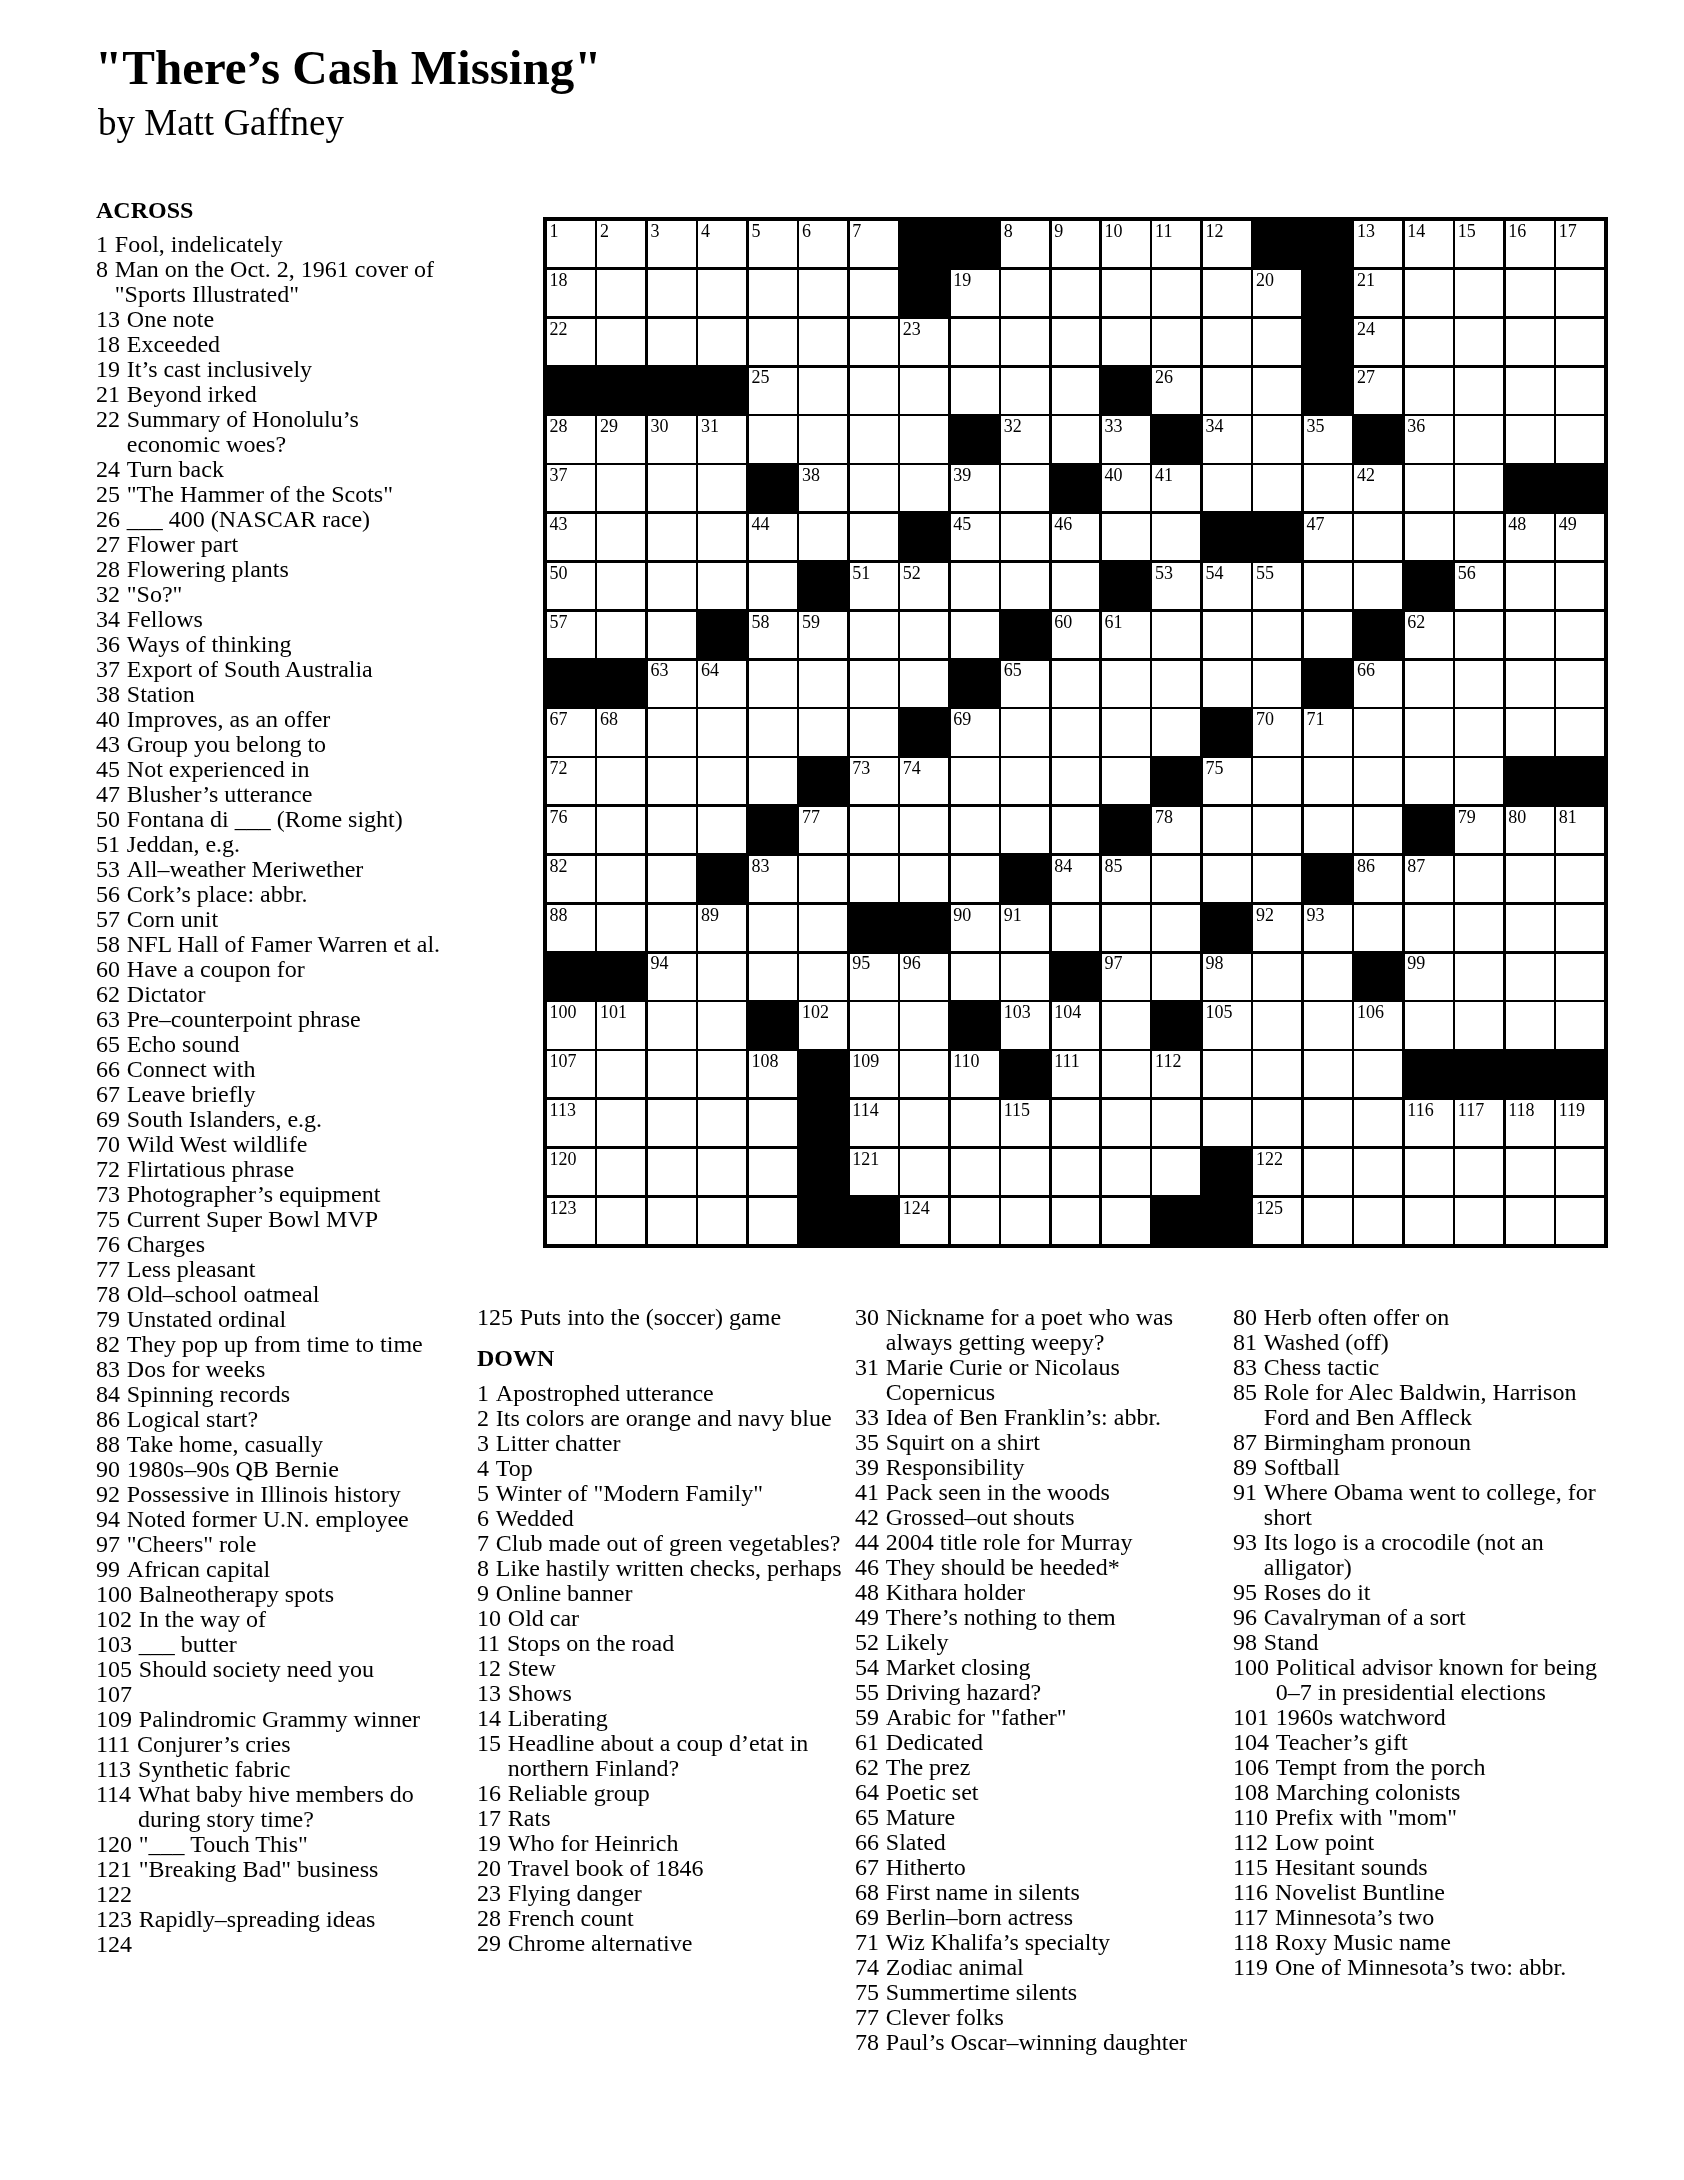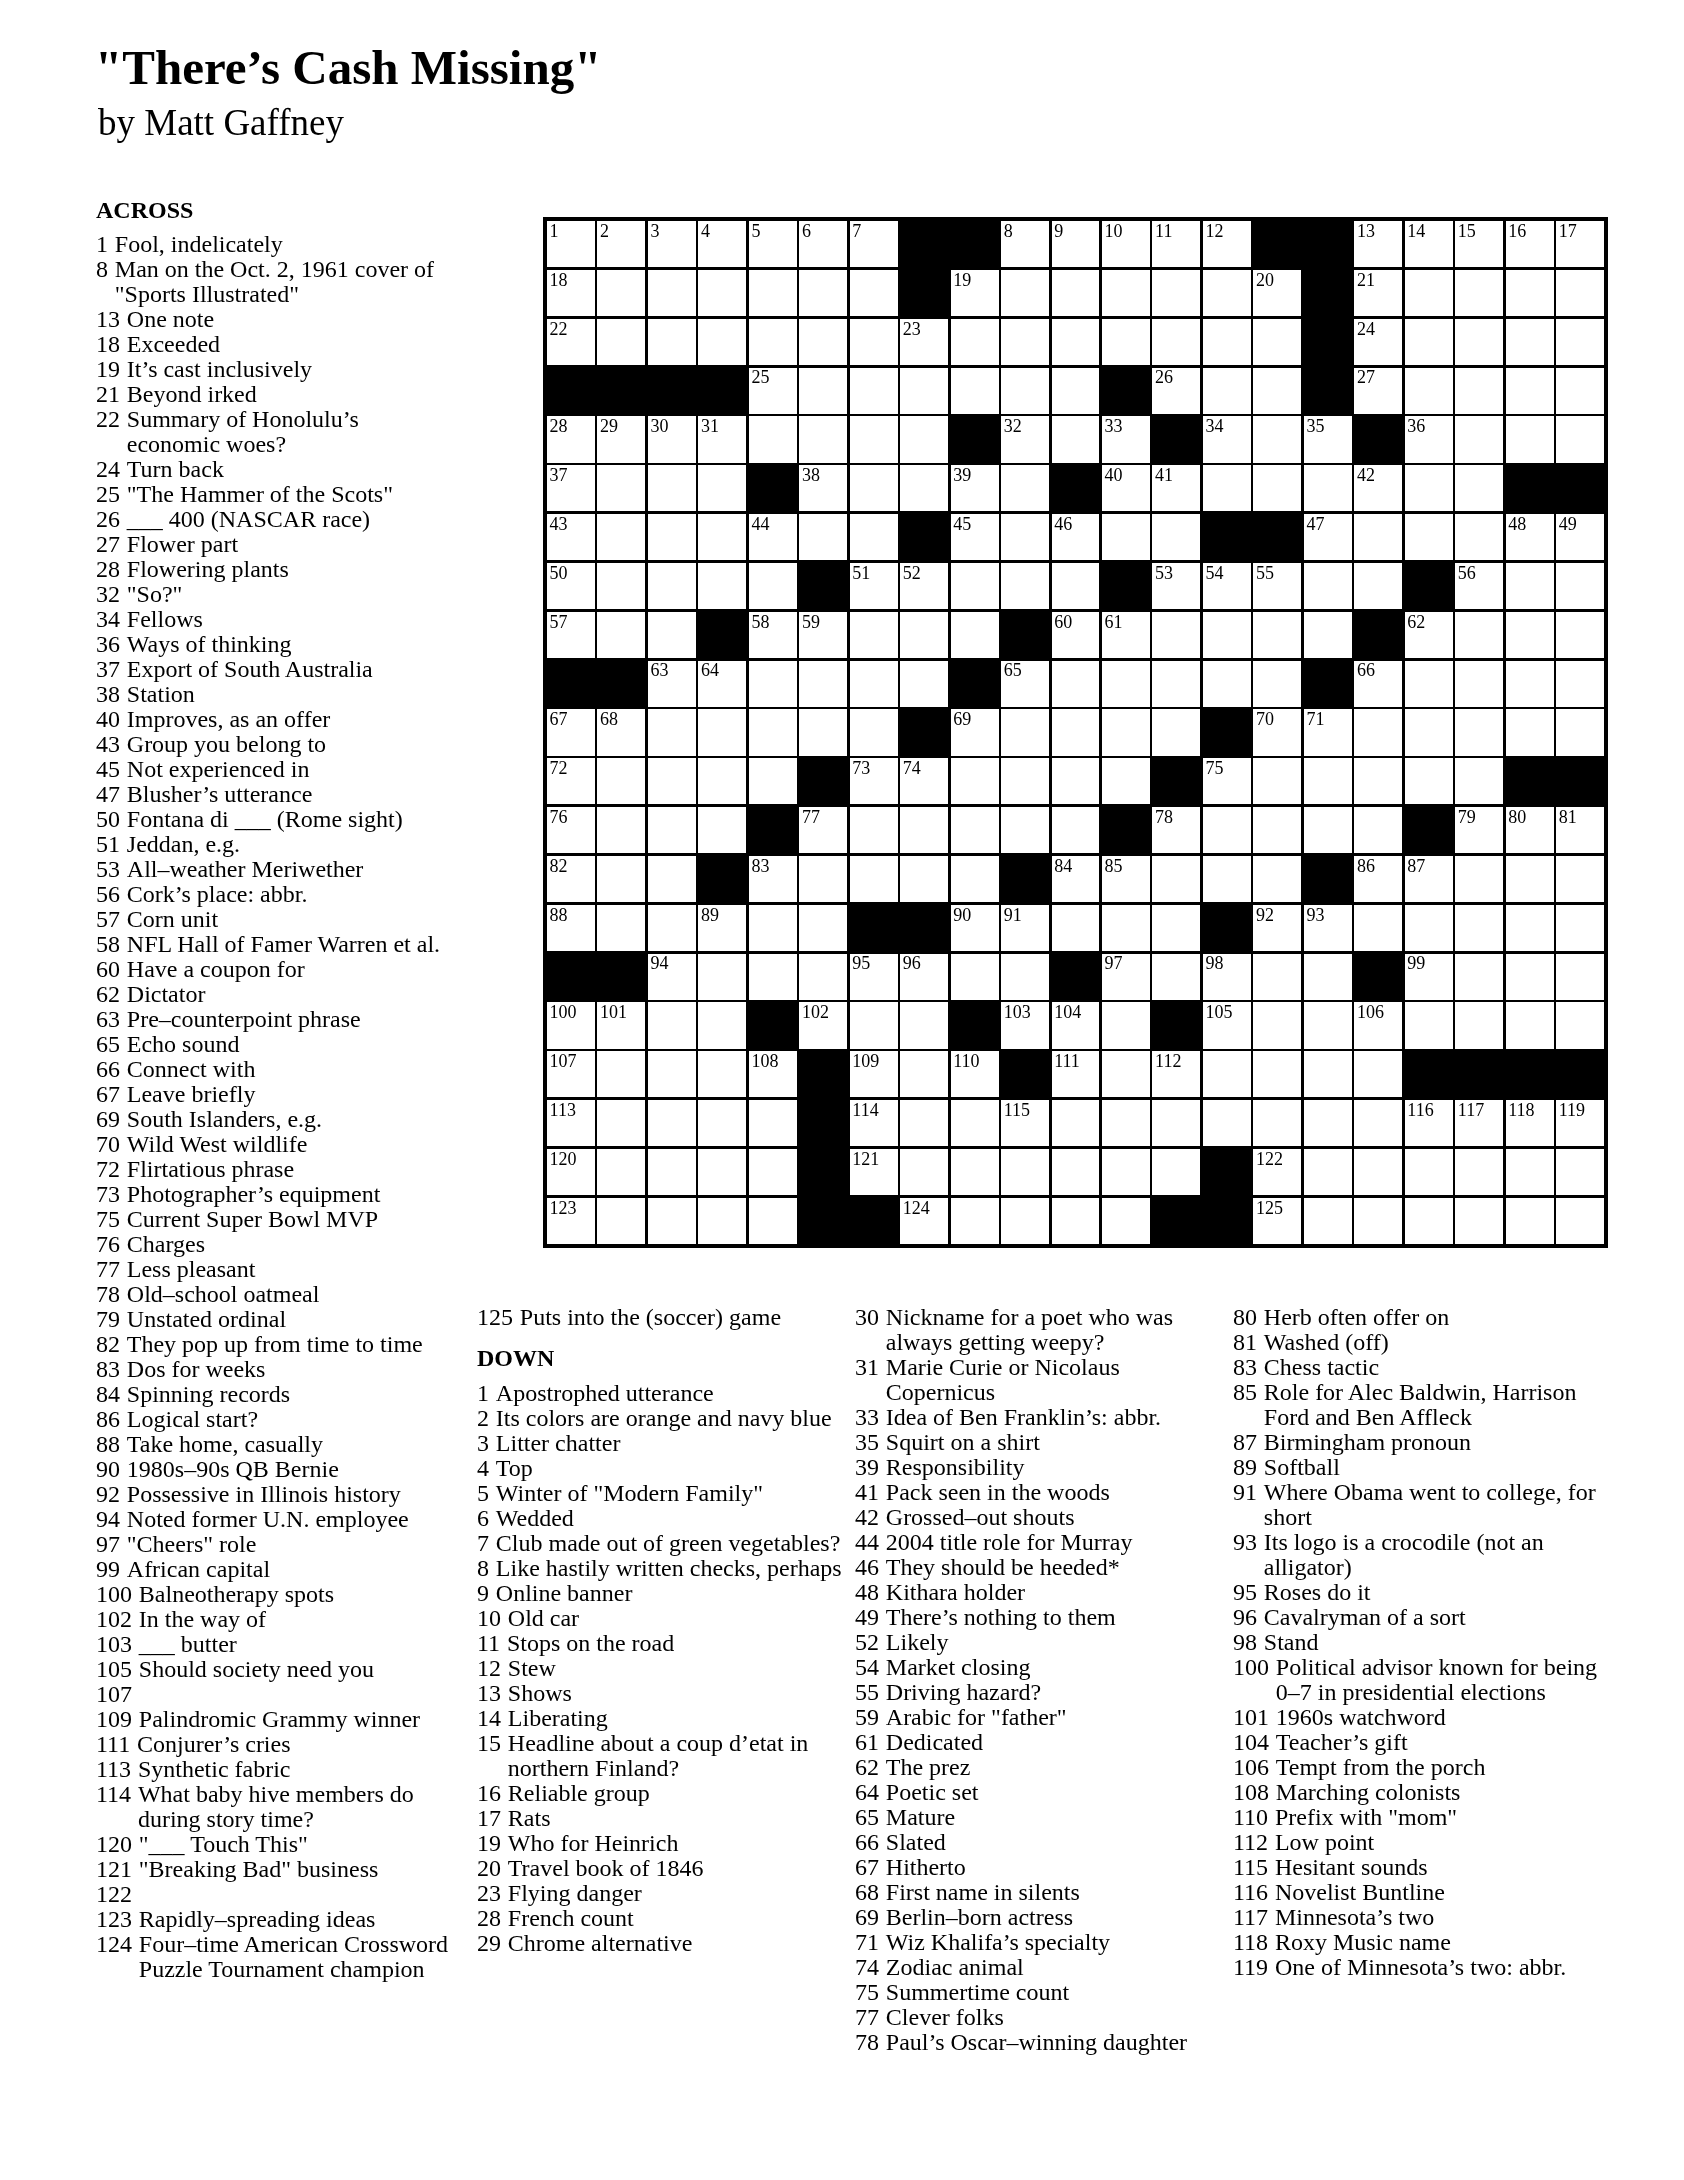--- a/index.html
+++ b/index.html
@@ -290,21 +290,20 @@
         </div>
         <div class="clue">
           <span class="cnum">122</span>
         </div>
         <div class="clue">
           <span class="cnum">123</span>
           <span class="ctext">Rapidly–spreading ideas</span>
         </div>
         <div class="clue">
           <span class="cnum">124</span>
-          <span class="ctext">Four–time American Crossword Puzzle Tournament champion</span>
         </div>
       </div>
   </div>
 
   <div id="grid">
       <div class="cell">
         <span class="gnum">1</span>
       </div>
       <div class="cell">
         <span class="gnum">2</span>
@@ -1193,21 +1192,21 @@
         <div class="clue">
           <span class="cnum">71</span>
           <span class="ctext">Wiz Khalifa’s specialty</span>
         </div>
         <div class="clue">
           <span class="cnum">74</span>
           <span class="ctext">Zodiac animal</span>
         </div>
         <div class="clue">
           <span class="cnum">75</span>
-          <span class="ctext">Summertime count</span>
+          <span class="ctext">Summertime silents</span>
         </div>
         <div class="clue">
           <span class="cnum">77</span>
           <span class="ctext">Clever folks</span>
         </div>
         <div class="clue">
           <span class="cnum">78</span>
           <span class="ctext">Paul’s Oscar–winning daughter</span>
         </div>
       </div>

